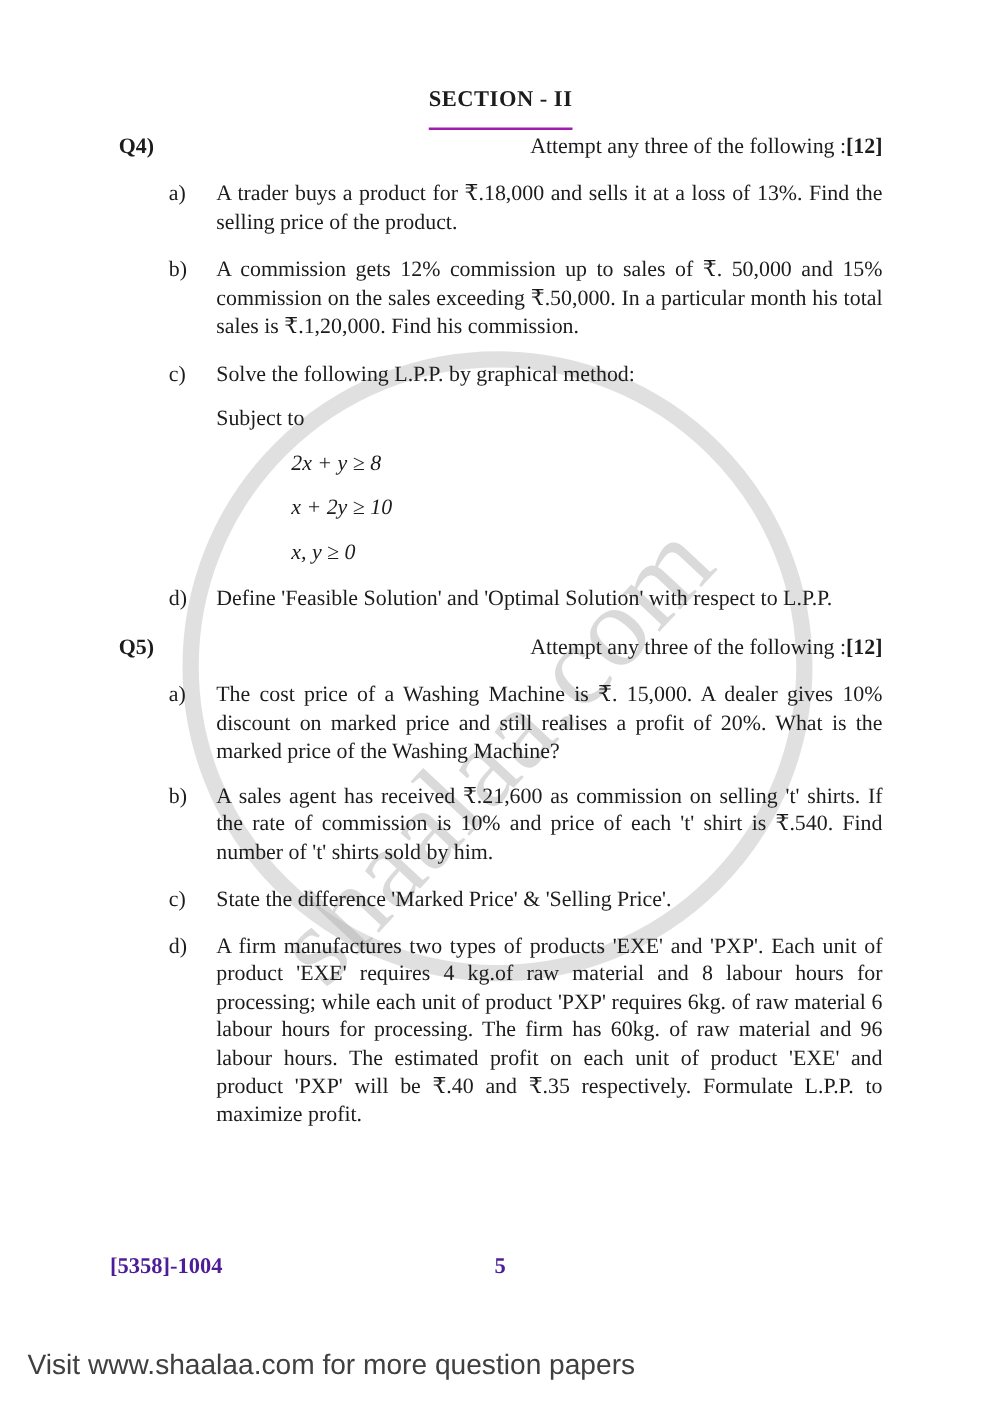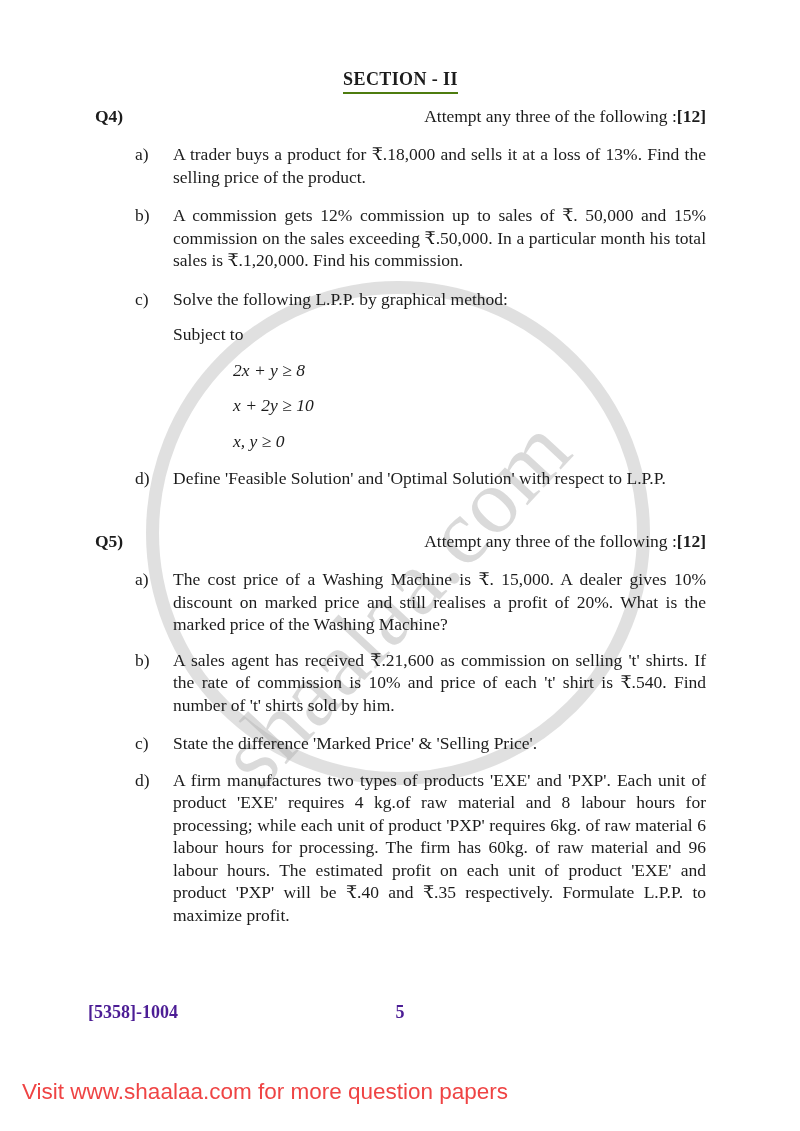--- a/index.html
+++ b/index.html
@@ -43,29 +43,29 @@
     line-height: 22.5px;
   }
   .section-title {
     margin-top: 68px;
     text-align: center;
     font-weight: bold;
     font-size: 18px;
     letter-spacing: 0.4px;
   }
   .section-title span {
-    border-bottom: 2px solid #4d7c0f;
-    padding-bottom: 3px;
+    border-bottom: 2px solid #a21caf;
+    padding-bottom: 13px;
   }
   .q-header {
     display: flex;
     align-items: baseline;
     margin-top: 14px;
   }
-  .q-header.q5 { margin-top: 40px; }
+  .q-header.q5 { margin-top: 16px; }
   .q-num {
     font-weight: bold;
     width: 42px;
     flex: 0 0 auto;
   }
   .q-prompt { flex: 1 1 auto; text-align: right; }
   .q-marks { font-weight: bold; flex: 0 0 auto; }
   .item {
     display: flex;
     margin-left: 40px;
@@ -94,21 +94,21 @@
   }
   .paper-code { position: absolute; left: 88px; }
   .page-number { position: absolute; left: 50%; transform: translateX(-50%); }
   
   .banner {
     position: absolute;
     left: 22px; top: 1079px;
     z-index: 1;
     font-family: "Liberation Sans", "DejaVu Sans", sans-serif;
     font-size: 22.5px;
-    color: #ef4444;
+    color: #404040;
   }
 </style>
 </head>
 <body>
 
 <div class="page">
 
   <div class="wm-ring"></div>
   <div class="wm-text">shaalaa.com</div>
 

